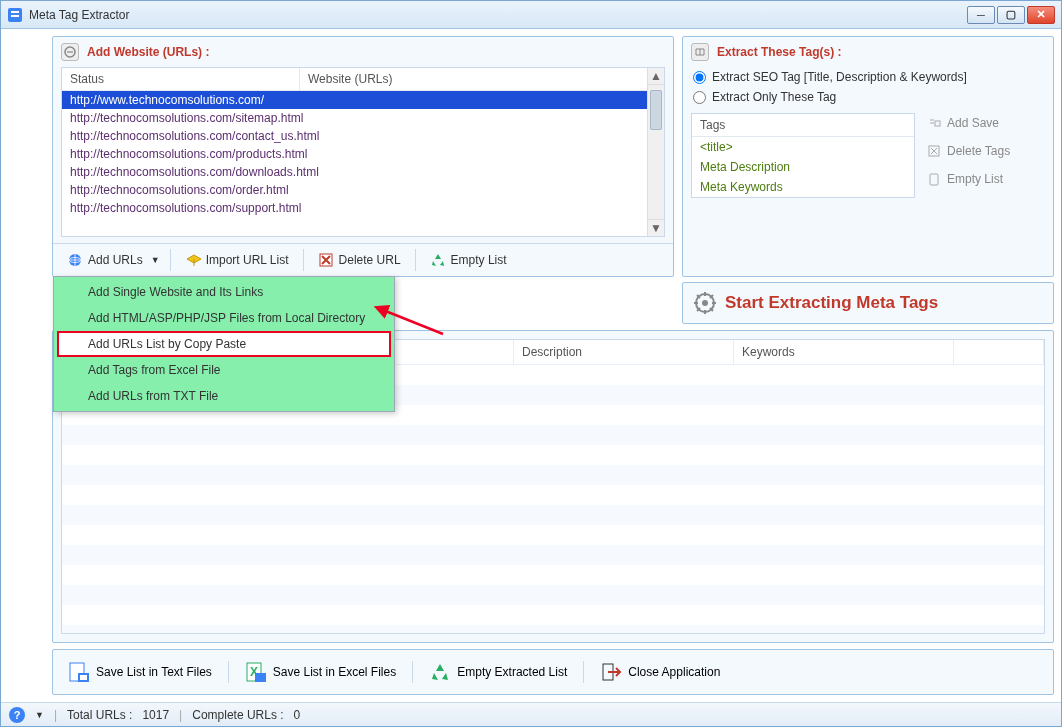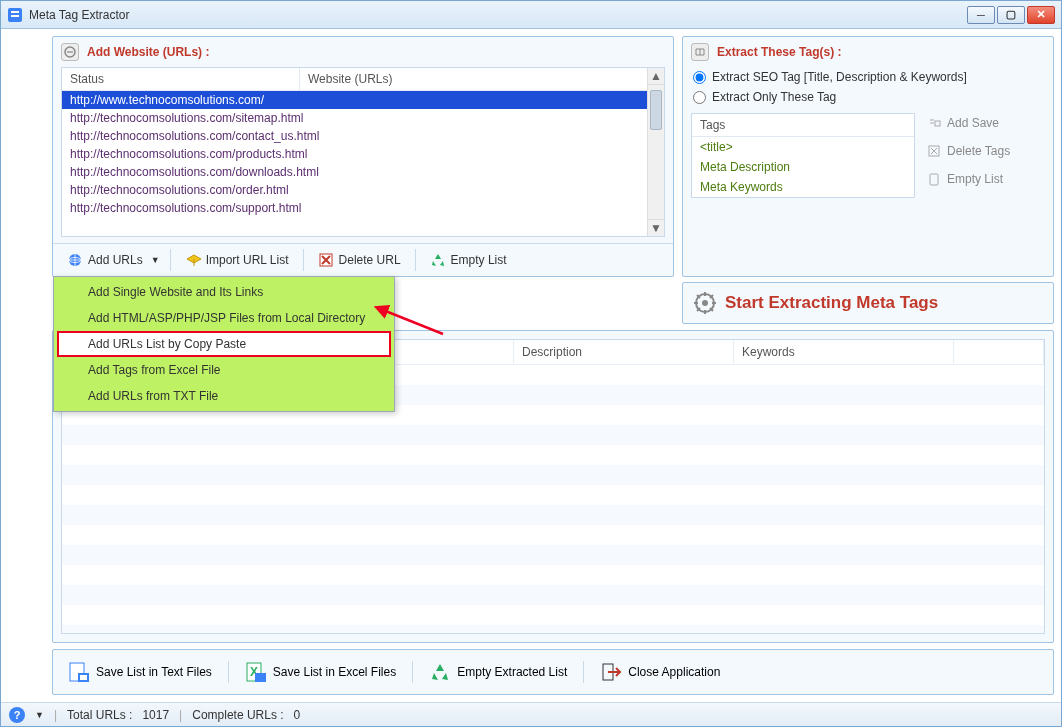--- a/index.html
+++ b/index.html
@@ -28,21 +28,21 @@
   .vscroll { position:absolute; right:0; top:0; bottom:0; width:17px; background:#f0f0f0; border-left:1px solid #ddd;}
   .vscroll .thumb { position:absolute; top:22px; left:2px; right:2px; height:40px; background:#cdd7e2; border:1px solid #aab7c7; border-radius:2px;}
   .vscroll .arr { position:absolute; left:0; right:0; height:17px; display:flex; align-items:center; justify-content:center; color:#666;}
   .vscroll .arr.up{top:0;border-bottom:1px solid #ddd;} .vscroll .arr.dn{bottom:0;border-top:1px solid #ddd;}
   .toolbar { display:flex; align-items:center; padding:3px 5px; gap:2px; border-top:1px solid #c9d9ea; position:relative;}
   .tbtn { display:flex; align-items:center; gap:5px; padding:4px 8px; border:1px solid transparent; border-radius:3px; color:#333; cursor:default;}
   .tbtn .ticon { width:16px; height:16px; display:flex; align-items:center; justify-content:center;}
   .tsep { width:1px; height:22px; background:#c9d9ea; margin:0 3px;}
   .tbtn.split { padding-right:4px;}
   .tbtn .caret { margin-left:3px; font-size:9px;}
-  .dropdown { position:absolute; top:32px; left:0; width:342px; background:#bef264; border:1px solid #9aa8b7; box-shadow:2px 2px 6px rgba(0,0,0,0.2); z-index:10; padding:2px;}
+  .dropdown { position:absolute; top:32px; left:0; width:342px; background:#86efac; border:1px solid #9aa8b7; box-shadow:2px 2px 6px rgba(0,0,0,0.2); z-index:10; padding:2px;}
   .dd-item { padding:5px 10px 5px 30px; color:#333; border:1px solid transparent; margin:0 1px;}
   .dd-item.highlight { border:2px solid #e02; background:#fff; padding:4px 9px 4px 29px;}
   .radio-row { display:flex; align-items:center; gap:6px; padding:3px 10px; color:#333;}
   .radio-row input{margin:0;}
   .tag-section { display:flex; gap:10px; padding:6px 8px 8px 8px;}
   .tag-table { flex:1; border:1px solid #c9d9ea; background:#fff;}
   .tag-th { padding:4px 8px; color:#555; border-bottom:1px solid #e2e9f1;}
   .tag-row { padding:3px 8px; color:#4d7c0f;}
   .tag-btns { display:flex; flex-direction:column; gap:8px; width:120px;}
   .gbtn { display:flex; align-items:center; gap:6px; color:#888; padding:3px 2px;}

